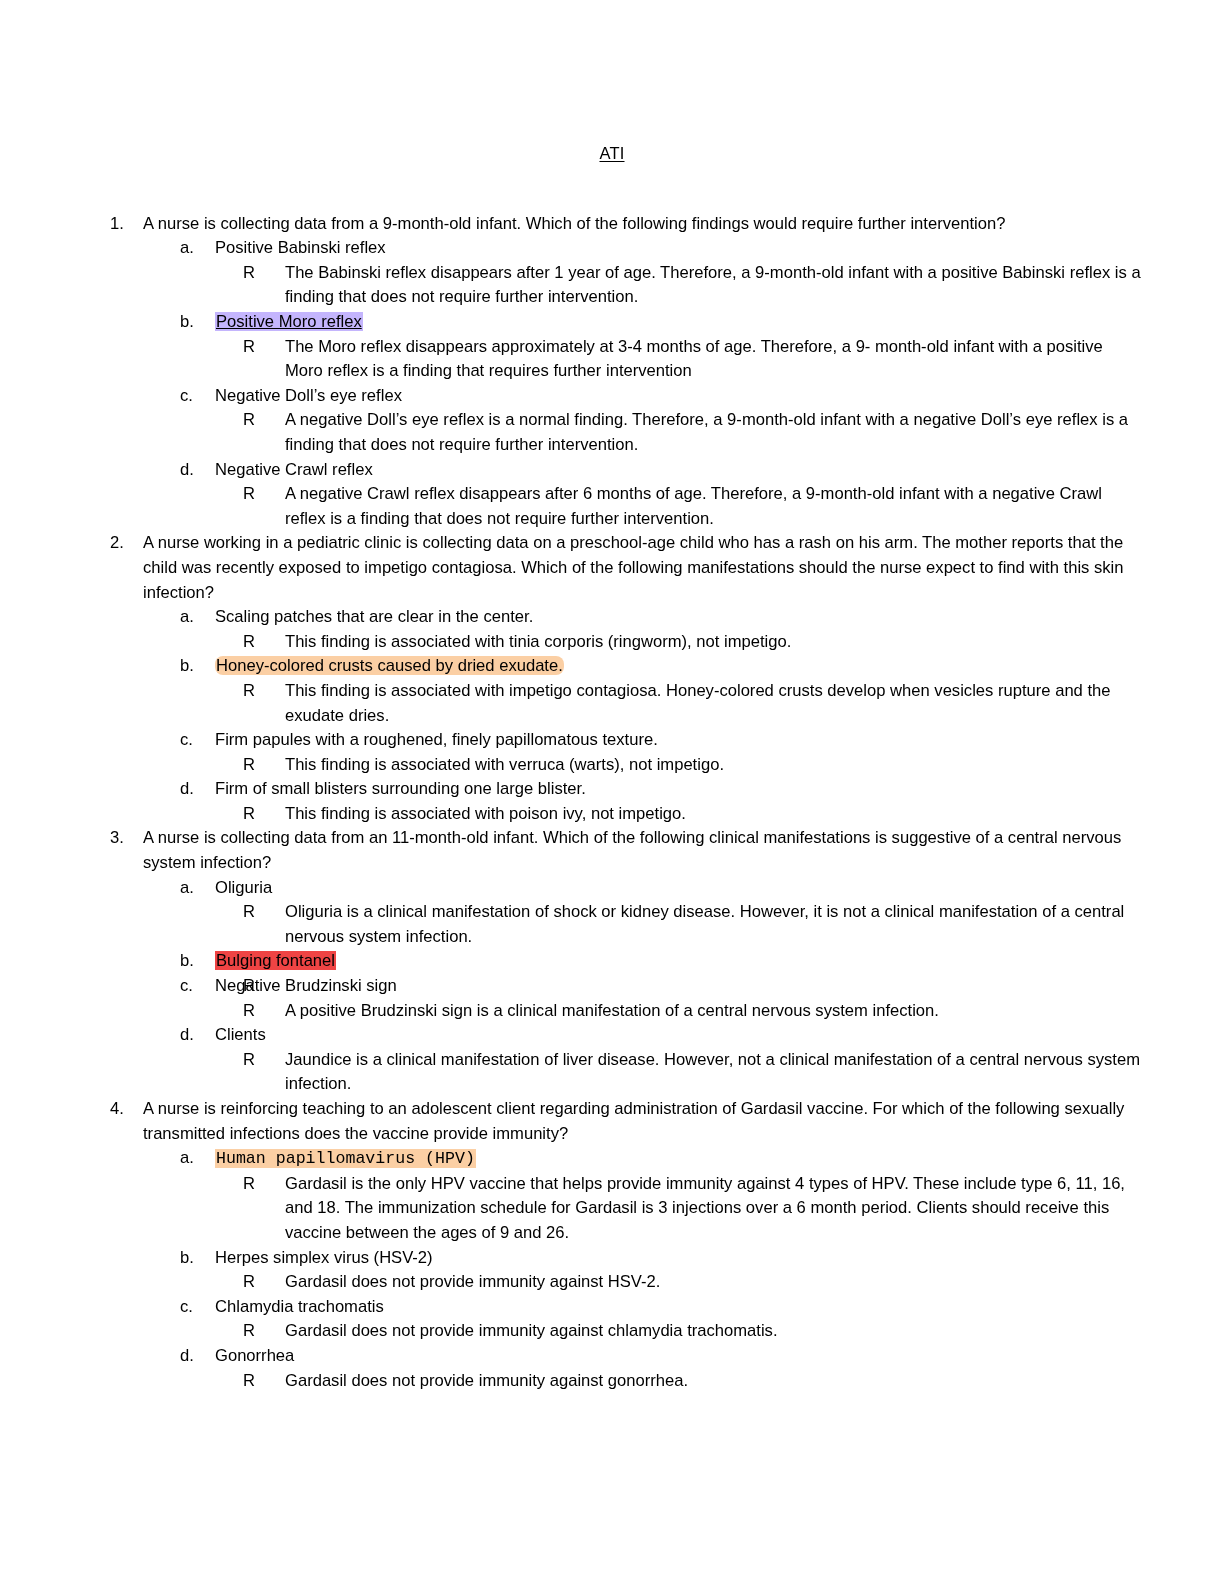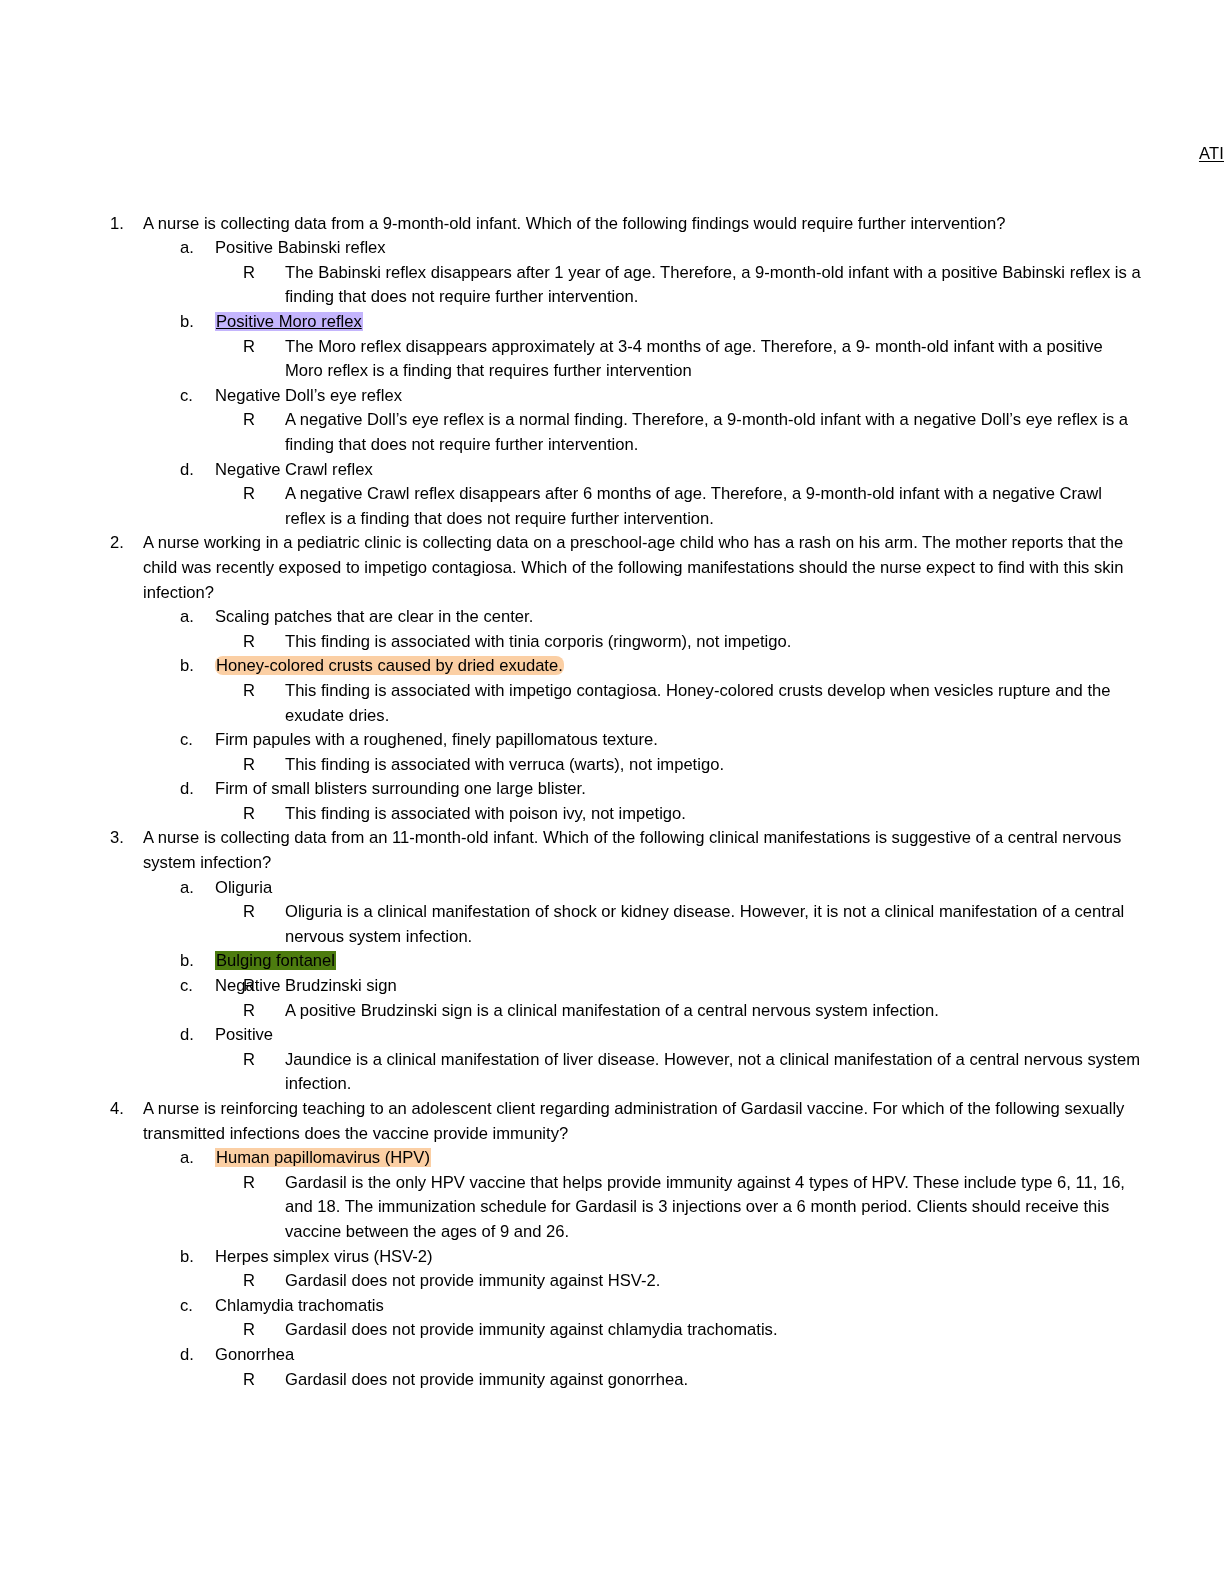--- a/index.html
+++ b/index.html
@@ -19,21 +19,21 @@
     position: relative;
     width: 1224px;
     height: 1584px;
     background: #ffffff;
     box-sizing: border-box;
     overflow: hidden;
   }
 
   
   .doc-title {
-    text-align: right;
+    text-align: center;
     font-size: 16.5px;
     line-height: 1.25;
     padding-top: 143px;
     letter-spacing: 0.2px;
   }
   .doc-title span {
     text-decoration: underline;
     text-underline-offset: 2px;
   }
 
@@ -135,30 +135,30 @@
         <div class="rat-line"><span class="rat-marker">R</span><span>This finding is associated with impetigo contagiosa. Honey-colored crusts develop when vesicles rupture and the exudate dries.</span></div>
         <div class="opt-line"><span class="opt-letter">c.</span><span class="opt-text">Firm papules with a roughened, finely papillomatous texture.</span></div>
         <div class="rat-line"><span class="rat-marker">R</span><span>This finding is associated with verruca (warts), not impetigo.</span></div>
         <div class="opt-line"><span class="opt-letter">d.</span><span class="opt-text">Firm of small blisters surrounding one large blister.</span></div>
         <div class="rat-line"><span class="rat-marker">R</span><span>This finding is associated with poison ivy, not impetigo.</span></div>
       </div>
       <div class="q-item">
         <div class="q-line"><span class="q-num">3.</span><span>A nurse is collecting data from an 11-month-old infant. Which of the following clinical manifestations is suggestive of a central nervous system infection?</span></div>
         <div class="opt-line"><span class="opt-letter">a.</span><span class="opt-text">Oliguria</span></div>
         <div class="rat-line"><span class="rat-marker">R</span><span>Oliguria is a clinical manifestation of shock or kidney disease. However, it is not a clinical manifestation of a central nervous system infection.</span></div>
-        <div class="opt-line"><span class="opt-letter">b.</span><span class="opt-text hl" style="background-color: #4d7c0f;">Bulging fontanel</span></div>
+        <div class="opt-line"><span class="opt-letter">b.</span><span class="opt-text hl" style="background-color: #ef4444;">Bulging fontanel</span></div>
         <div class="rat-line"><span class="rat-marker">R</span></div>
         <div class="opt-line"><span class="opt-letter">c.</span><span class="opt-text">Negative Brudzinski sign</span></div>
         <div class="rat-line"><span class="rat-marker">R</span><span>A positive Brudzinski sign is a clinical manifestation of a central nervous system infection.</span></div>
-        <div class="opt-line"><span class="opt-letter">d.</span><span class="opt-text">Positive</span></div>
+        <div class="opt-line"><span class="opt-letter">d.</span><span class="opt-text">Clients</span></div>
         <div class="rat-line"><span class="rat-marker">R</span><span>Jaundice is a clinical manifestation of liver disease. However, not a clinical manifestation of a central nervous system infection.</span></div>
       </div>
       <div class="q-item">
         <div class="q-line"><span class="q-num">4.</span><span>A nurse is reinforcing teaching to an adolescent client regarding administration of Gardasil vaccine. For which of the following sexually transmitted infections does the vaccine provide immunity?</span></div>
-        <div class="opt-line"><span class="opt-letter">a.</span><span class="opt-text hl" style="background-color: rgb(251, 207, 164);">Human papillomavirus (HPV)</span></div>
+        <div class="opt-line"><span class="opt-letter">a.</span><span class="opt-text hl" style="background-color: rgb(251, 207, 164); font-family: Liberation Mono, monospace;">Human papillomavirus (HPV)</span></div>
         <div class="rat-line"><span class="rat-marker">R</span><span>Gardasil is the only HPV vaccine that helps provide immunity against 4 types of HPV. These include type 6, 11, 16, and 18. The immunization schedule for Gardasil is 3 injections over a 6 month period. Clients should receive this vaccine between the ages of 9 and 26.</span></div>
         <div class="opt-line"><span class="opt-letter">b.</span><span class="opt-text">Herpes simplex virus (HSV-2)</span></div>
         <div class="rat-line"><span class="rat-marker">R</span><span>Gardasil does not provide immunity against HSV-2.</span></div>
         <div class="opt-line"><span class="opt-letter">c.</span><span class="opt-text">Chlamydia trachomatis</span></div>
         <div class="rat-line"><span class="rat-marker">R</span><span>Gardasil does not provide immunity against chlamydia trachomatis.</span></div>
         <div class="opt-line"><span class="opt-letter">d.</span><span class="opt-text">Gonorrhea</span></div>
         <div class="rat-line"><span class="rat-marker">R</span><span>Gardasil does not provide immunity against gonorrhea.</span></div>
       </div>
     </div>
 

